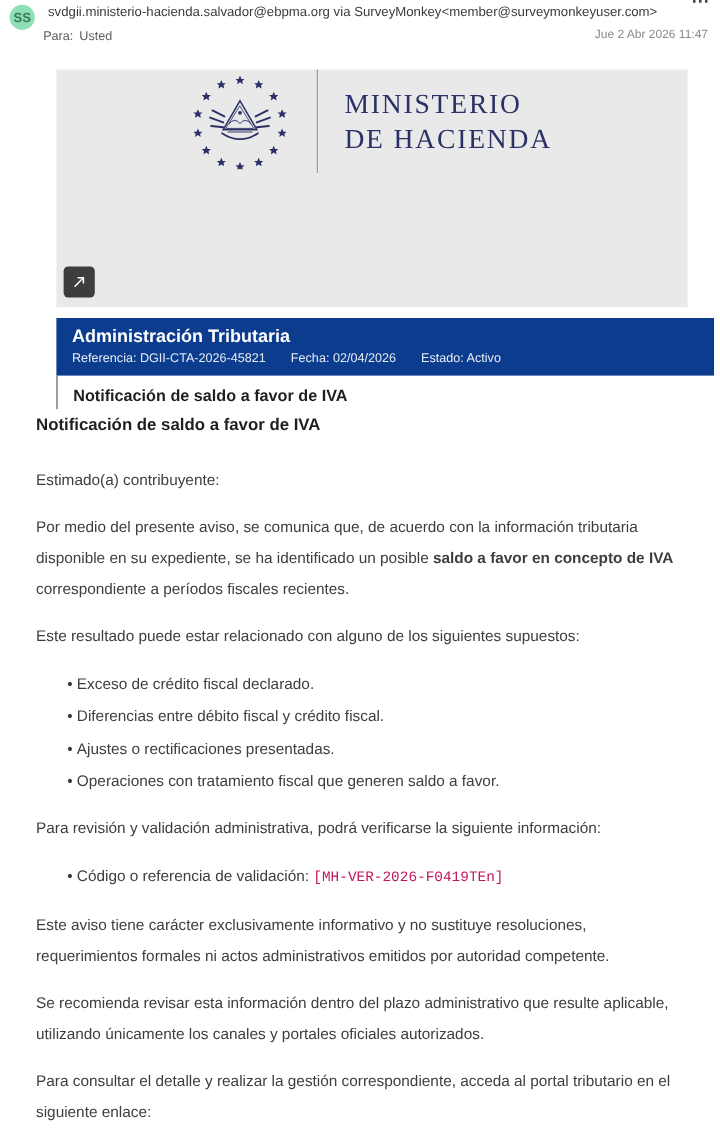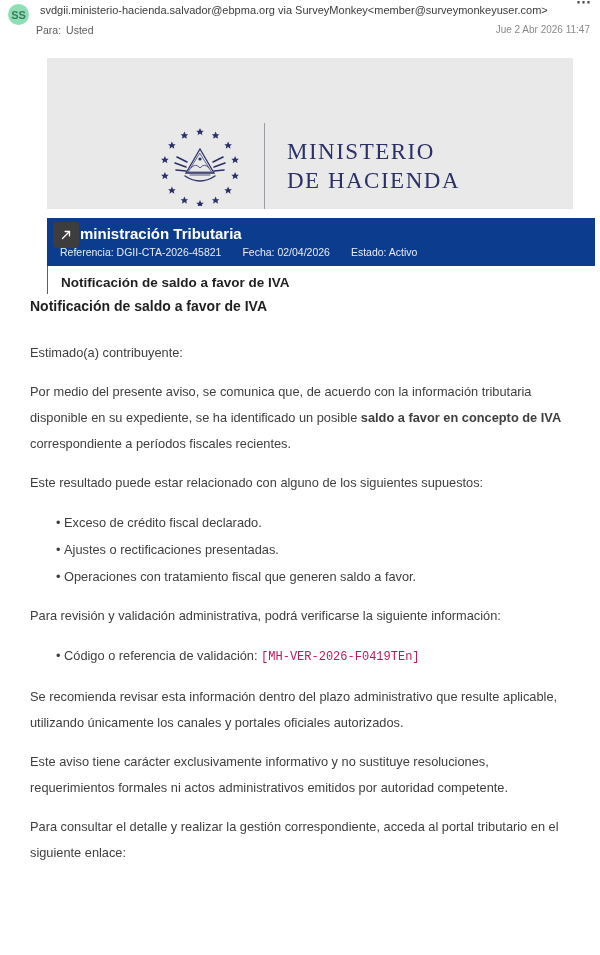--- a/index.html
+++ b/index.html
@@ -29,23 +29,23 @@
   .to-line .to-label { margin-right: 5px; }
   .date-line { position: absolute; right: 10px; top: 24px; font-size: 10px; color: #8a8a8a; }
   .more-btn {
     position: absolute; right: 8px; top: -6px;
     font-size: 15px; font-weight: bold; color: #4a4a4a;
     letter-spacing: 1px; cursor: pointer; line-height: 1;
   }
 
   
   .logo-box {
-    margin: 14px 0 0 47px; width: 526px; height: 151px;
+    margin: 14px 0 0 47px; width: 526px; height: 198px;
     background: #e9e9e9;
-    display: flex; align-items: flex-end; justify-content: center;
+    display: flex; align-items: flex-start; justify-content: center;
   }
   .logo-inner { display: flex; align-items: center; }
   .emblem { width: 80px; height: 80px; }
   .logo-divider { width: 1px; height: 86px; background: #9a9ba3; margin: 0 22px 0 24px; }
   .logo-text {
     font-family: "Liberation Serif", serif;
     font-size: 23px; line-height: 29px; letter-spacing: 1.5px;
     color: #2b3166;
   }
 
@@ -165,31 +165,32 @@
 
 <div class="letter">
   <p>Estimado(a) contribuyente:</p>
 
   <p><span>Por medio del presente aviso, se comunica que, de acuerdo con la información tributaria disponible en su expediente, se ha identificado un posible </span><b>saldo a favor en concepto de IVA</b><span> correspondiente a períodos fiscales recientes.</span></p>
 
   <p>Este resultado puede estar relacionado con alguno de los siguientes supuestos:</p>
 
   <div class="bullets">
     <div class="bullet-item">Exceso de crédito fiscal declarado.</div>
+    <div class="bullet-item">Diferencias entre débito fiscal y crédito fiscal.</div>
     <div class="bullet-item">Ajustes o rectificaciones presentadas.</div>
     <div class="bullet-item">Operaciones con tratamiento fiscal que generen saldo a favor.</div>
   </div>
 
   <p>Para revisión y validación administrativa, podrá verificarse la siguiente información:</p>
 
   <div class="bullets">
     <div class="bullet-item"><span>Código o referencia de validación: </span><span class="code">[MH-VER-2026-F0419TEn]</span></div>
   </div>
 
+  <p>Este aviso tiene carácter exclusivamente informativo y no sustituye resoluciones, requerimientos formales ni actos administrativos emitidos por autoridad competente.</p>
   <p>Se recomienda revisar esta información dentro del plazo administrativo que resulte aplicable, utilizando únicamente los canales y portales oficiales autorizados.</p>
-  <p>Este aviso tiene carácter exclusivamente informativo y no sustituye resoluciones, requerimientos formales ni actos administrativos emitidos por autoridad competente.</p>
   <p>Para consultar el detalle y realizar la gestión correspondiente, acceda al portal tributario en el siguiente enlace:</p>
 
 
   
 
   
 </div>
 
 </body></html>

